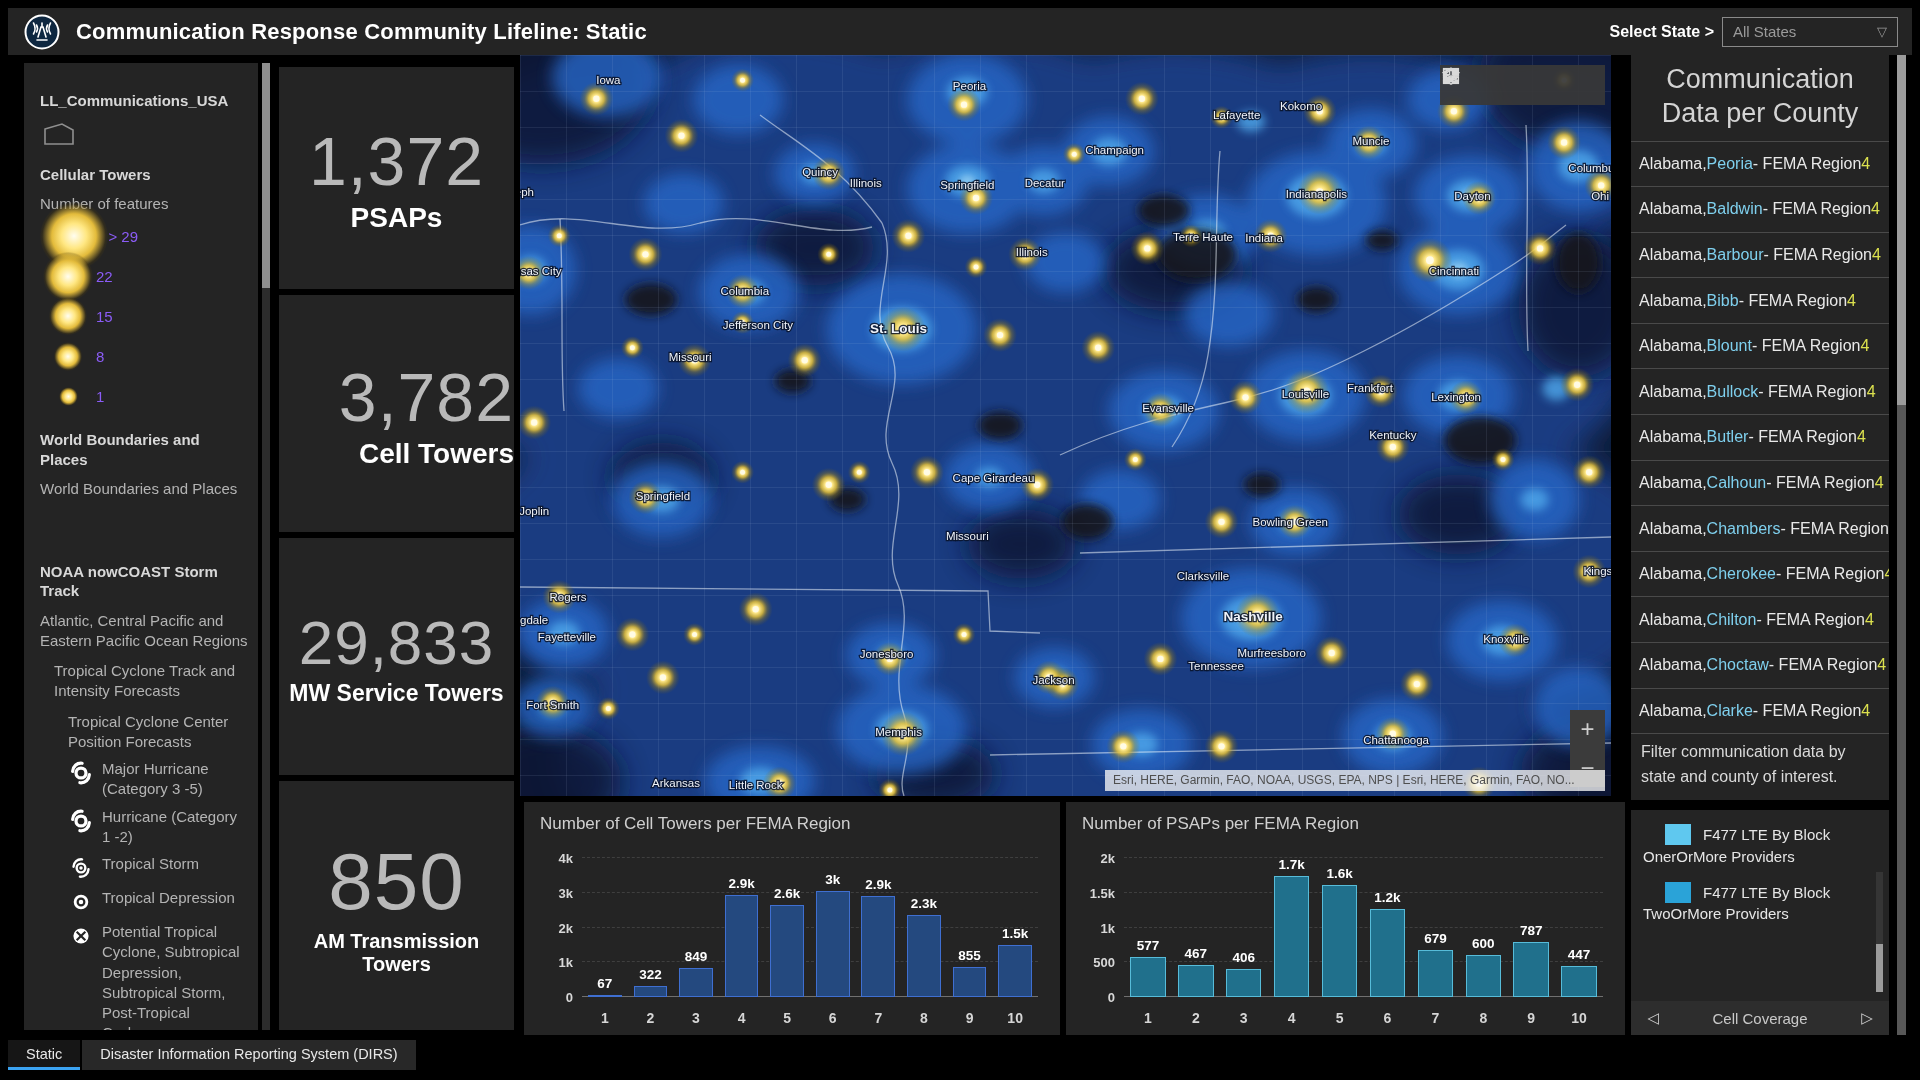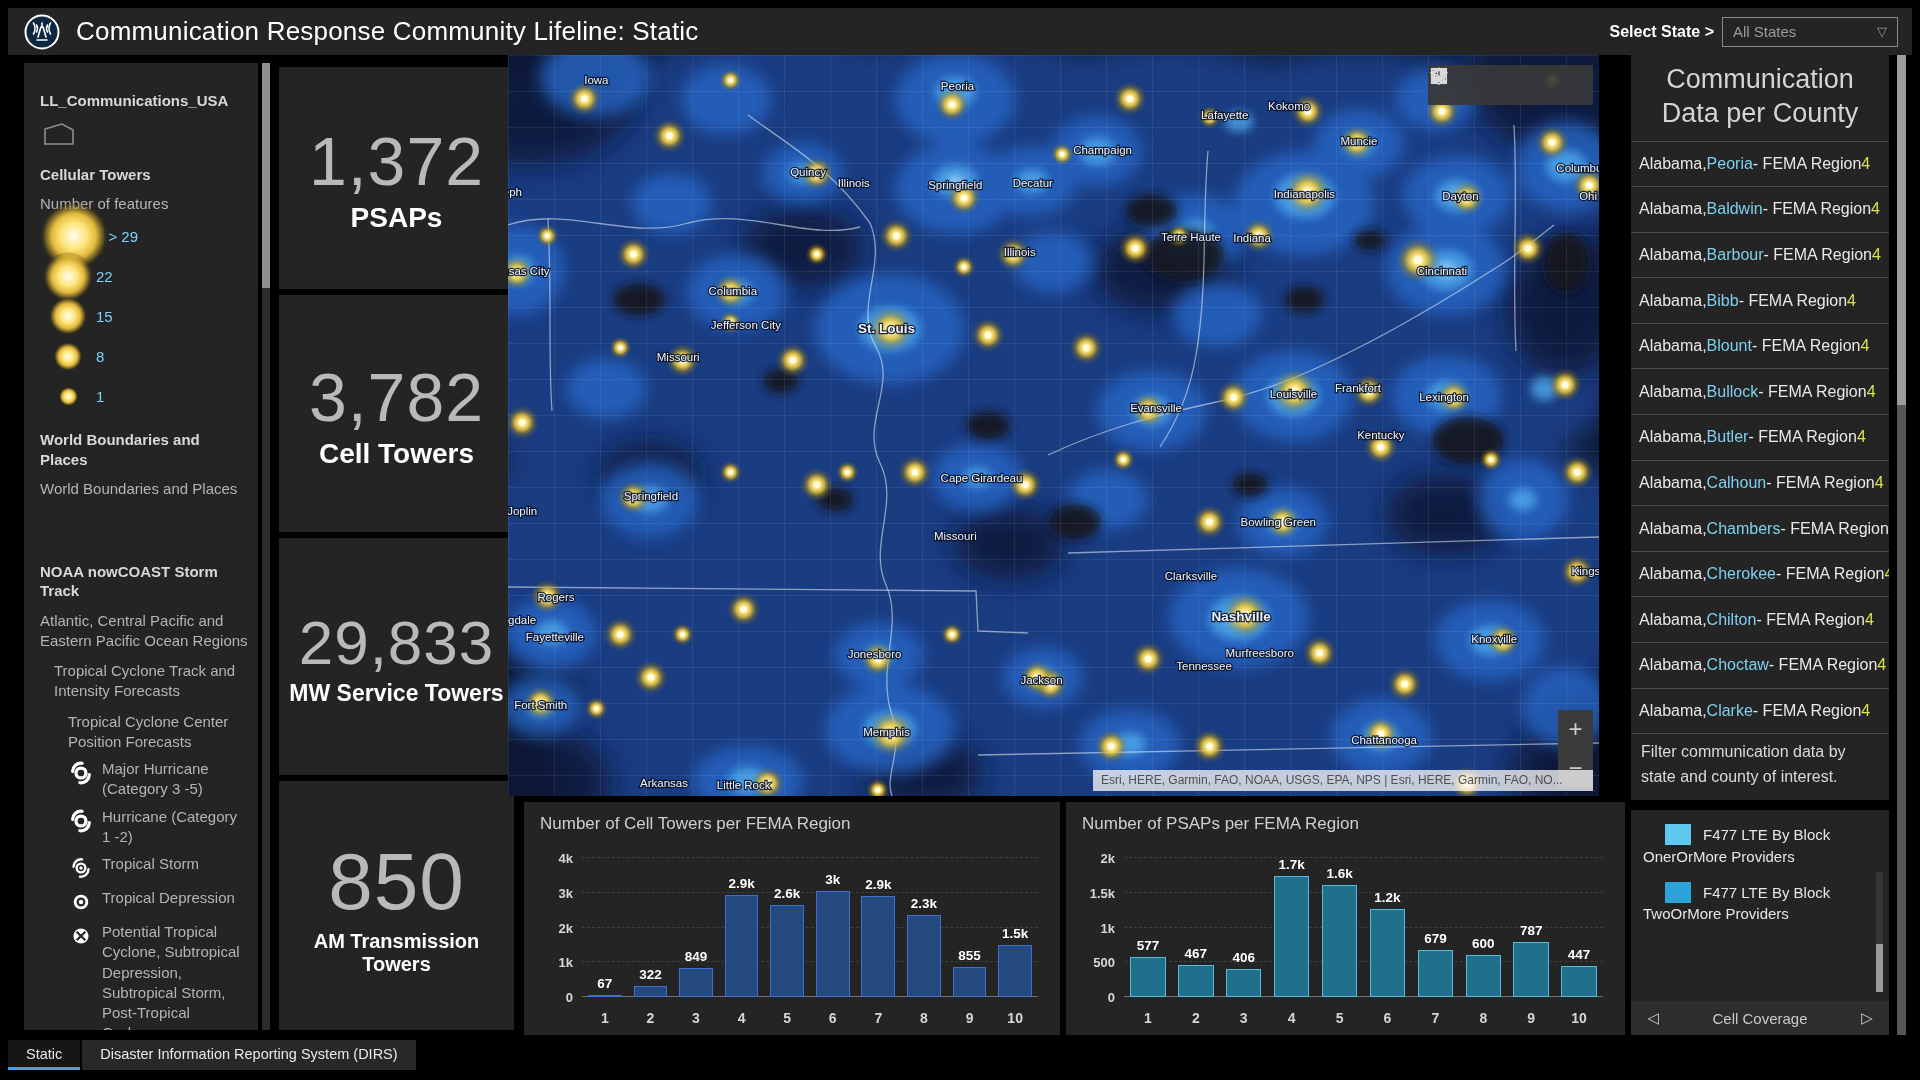--- a/index.html
+++ b/index.html
@@ -3,49 +3,49 @@
 <meta charset="utf-8">
 <style>
   html,body{margin:0;padding:0;background:#000;}
   #app{position:relative;width:1920px;height:1080px;background:#000;overflow:hidden;
        font-family:"Liberation Sans","DejaVu Sans",sans-serif;color:#ddd;}
   .panel{position:absolute;background:#242424;box-sizing:border-box;}
 
   
   #header{left:8px;top:8px;width:1904px;height:47px;display:flex;align-items:center;}
   #app-icon{width:36px;height:36px;margin-left:16px;flex:0 0 auto;}
-  #header-title{margin-left:16px;font-size:26px;font-weight:400;color:#fff;letter-spacing:.2px;}
+  #header-title{margin-left:16px;font-size:22px;font-weight:700;color:#fff;letter-spacing:.2px;}
   #header-right{margin-left:auto;display:flex;align-items:center;margin-right:14px;}
   #select-state-label{font-size:16px;font-weight:bold;color:#fff;margin-right:8px;}
   #state-dropdown{width:176px;height:30px;border:1px solid #8a8a8a;display:flex;align-items:center;
     color:#9b9b9b;font-size:15px;padding:0 10px;box-sizing:border-box;background:#242424;cursor:pointer;}
   #state-dropdown .caret{margin-left:auto;font-size:13px;color:#9b9b9b;}
 
   
   #sidebar{left:24px;top:63px;width:234px;height:967px;padding:14px 10px 10px 16px;overflow:hidden;}
   .sb-bold{font-size:15px;font-weight:bold;color:#d8d8d8;margin:14px 0 4px 0;line-height:1.3;}
   .sb-text{font-size:15px;color:#b4b4b4;margin:10px 0 2px 0;line-height:1.35;}
   .sb-icon-row{display:flex;margin:7px 0 2px 0;}
   .sb-icon-col{flex:0 0 34px;display:flex;justify-content:flex-start;padding-top:1px;}
   .sb-icon-label{font-size:15px;color:#b4b4b4;line-height:1.35;}
   .size-row{display:flex;align-items:center;height:40px;}
   .size-dotcol{flex:0 0 56px;display:flex;justify-content:center;align-items:center;}
   .glow-dot{border-radius:50%;background:radial-gradient(circle,#fffdf0 0%,#ffe782 26%,#e3bb3b 46%,rgba(90,70,10,.25) 66%,rgba(0,0,0,0) 72%);}
-  .size-label{font-size:15px;color:#7dd3fc;}
+  .size-label{font-size:15px;color:#8b5cf6;}
   .sb-gap{height:46px;}
   #sidebar-scroll{position:absolute;left:262px;top:63px;width:8px;height:967px;background:#2c2c2c;}
   #sidebar-scroll .thumb{position:absolute;top:0;left:0;width:8px;height:225px;background:#8f8f8f;}
 
   
   .stat-panel{left:279px;width:235px;display:flex;flex-direction:column;align-items:center;justify-content:center;}
   .stat-value{color:#b9b9b9;font-weight:400;letter-spacing:1px;}
   .stat-label{color:#fff;font-weight:bold;margin-top:2px;text-align:center;}
 
   
-  #map{left:508px;top:55px;width:1091px;height:741px;background:#0d1b38;overflow:hidden;}
+  #map{left:520px;top:55px;width:1091px;height:741px;background:#0d1b38;overflow:hidden;}
   #map svg{position:absolute;left:0;top:0;}
   #map-toolbar{position:absolute;top:10px;right:6px;height:40px;background:rgba(56,56,56,.94);display:flex;align-items:center;}
   .tool-btn{width:33px;height:40px;display:flex;align-items:center;justify-content:center;cursor:pointer;}
   #zoom-ctl{position:absolute;right:6px;bottom:9px;width:35px;height:77px;background:#3b3b3b;display:flex;flex-direction:column;}
   .zoom-btn{flex:1;display:flex;align-items:center;justify-content:center;color:#cfcfcf;font-size:24px;cursor:pointer;}
   #attribution{position:absolute;right:6px;bottom:5px;width:500px;height:21px;line-height:21px;
     background:rgba(245,245,245,.78);color:#4f4f4f;font-size:12px;padding:0 8px;white-space:nowrap;
     overflow:hidden;text-overflow:ellipsis;box-sizing:border-box;}
 
   
@@ -219,21 +219,21 @@
       </div>
     </div>
   <div id="sidebar-scroll">
       <div class="thumb"></div>
     </div>
 
   <div class="panel stat-panel" id="stat-0" style="top: 67px; height: 222px;">
     <div class="stat-value" style="font-size: 68px;">1,372</div>
     <div class="stat-label" style="font-size: 28px;">PSAPs</div>
   </div>
-  <div class="panel stat-panel" id="stat-1" style="top: 295px; height: 237px;">
+  <div class="panel stat-panel" id="stat-1" style="top: 295px; height: 237px; align-items: flex-end;">
     <div class="stat-value" style="font-size: 68px;">3,782</div>
     <div class="stat-label" style="font-size: 28px;">Cell Towers</div>
   </div>
   <div class="panel stat-panel" id="stat-2" style="top: 538px; height: 237px;">
     <div class="stat-value" style="font-size: 62px;">29,833</div>
     <div class="stat-label" style="font-size: 23px;">MW Service Towers</div>
   </div>
   <div class="panel stat-panel" id="stat-3" style="top: 781px; height: 249px;">
     <div class="stat-value" style="font-size: 80px;">850</div>
     <div class="stat-label" style="font-size: 20px;">AM Transmission Towers</div>

